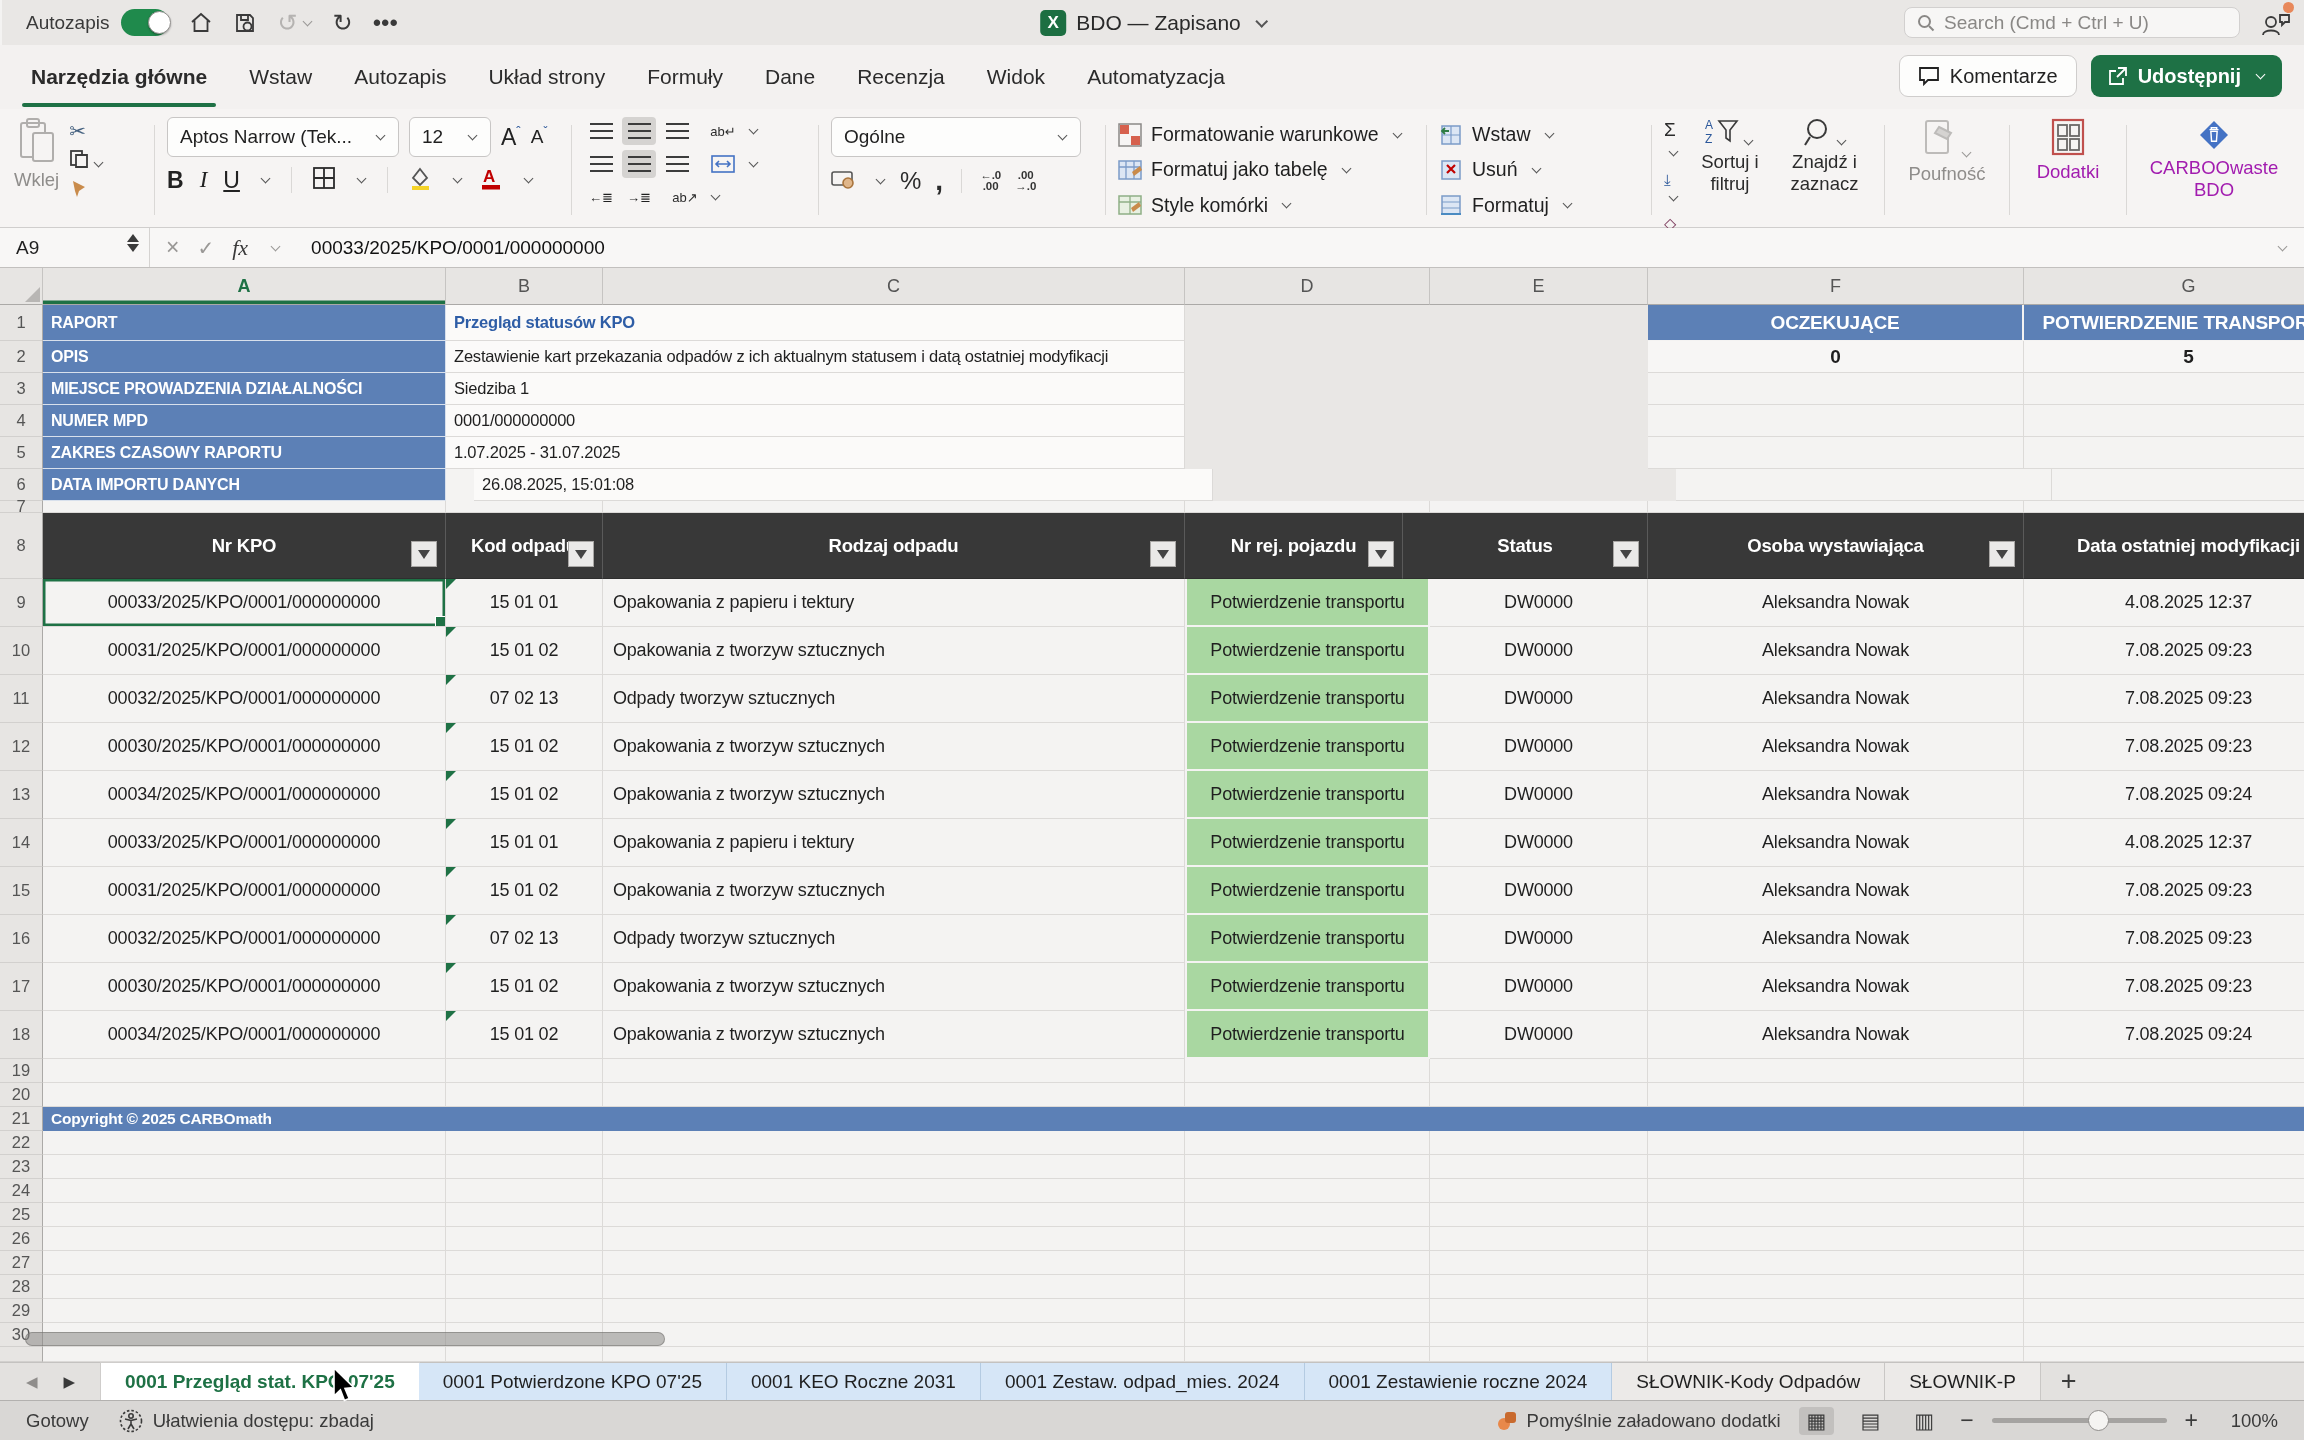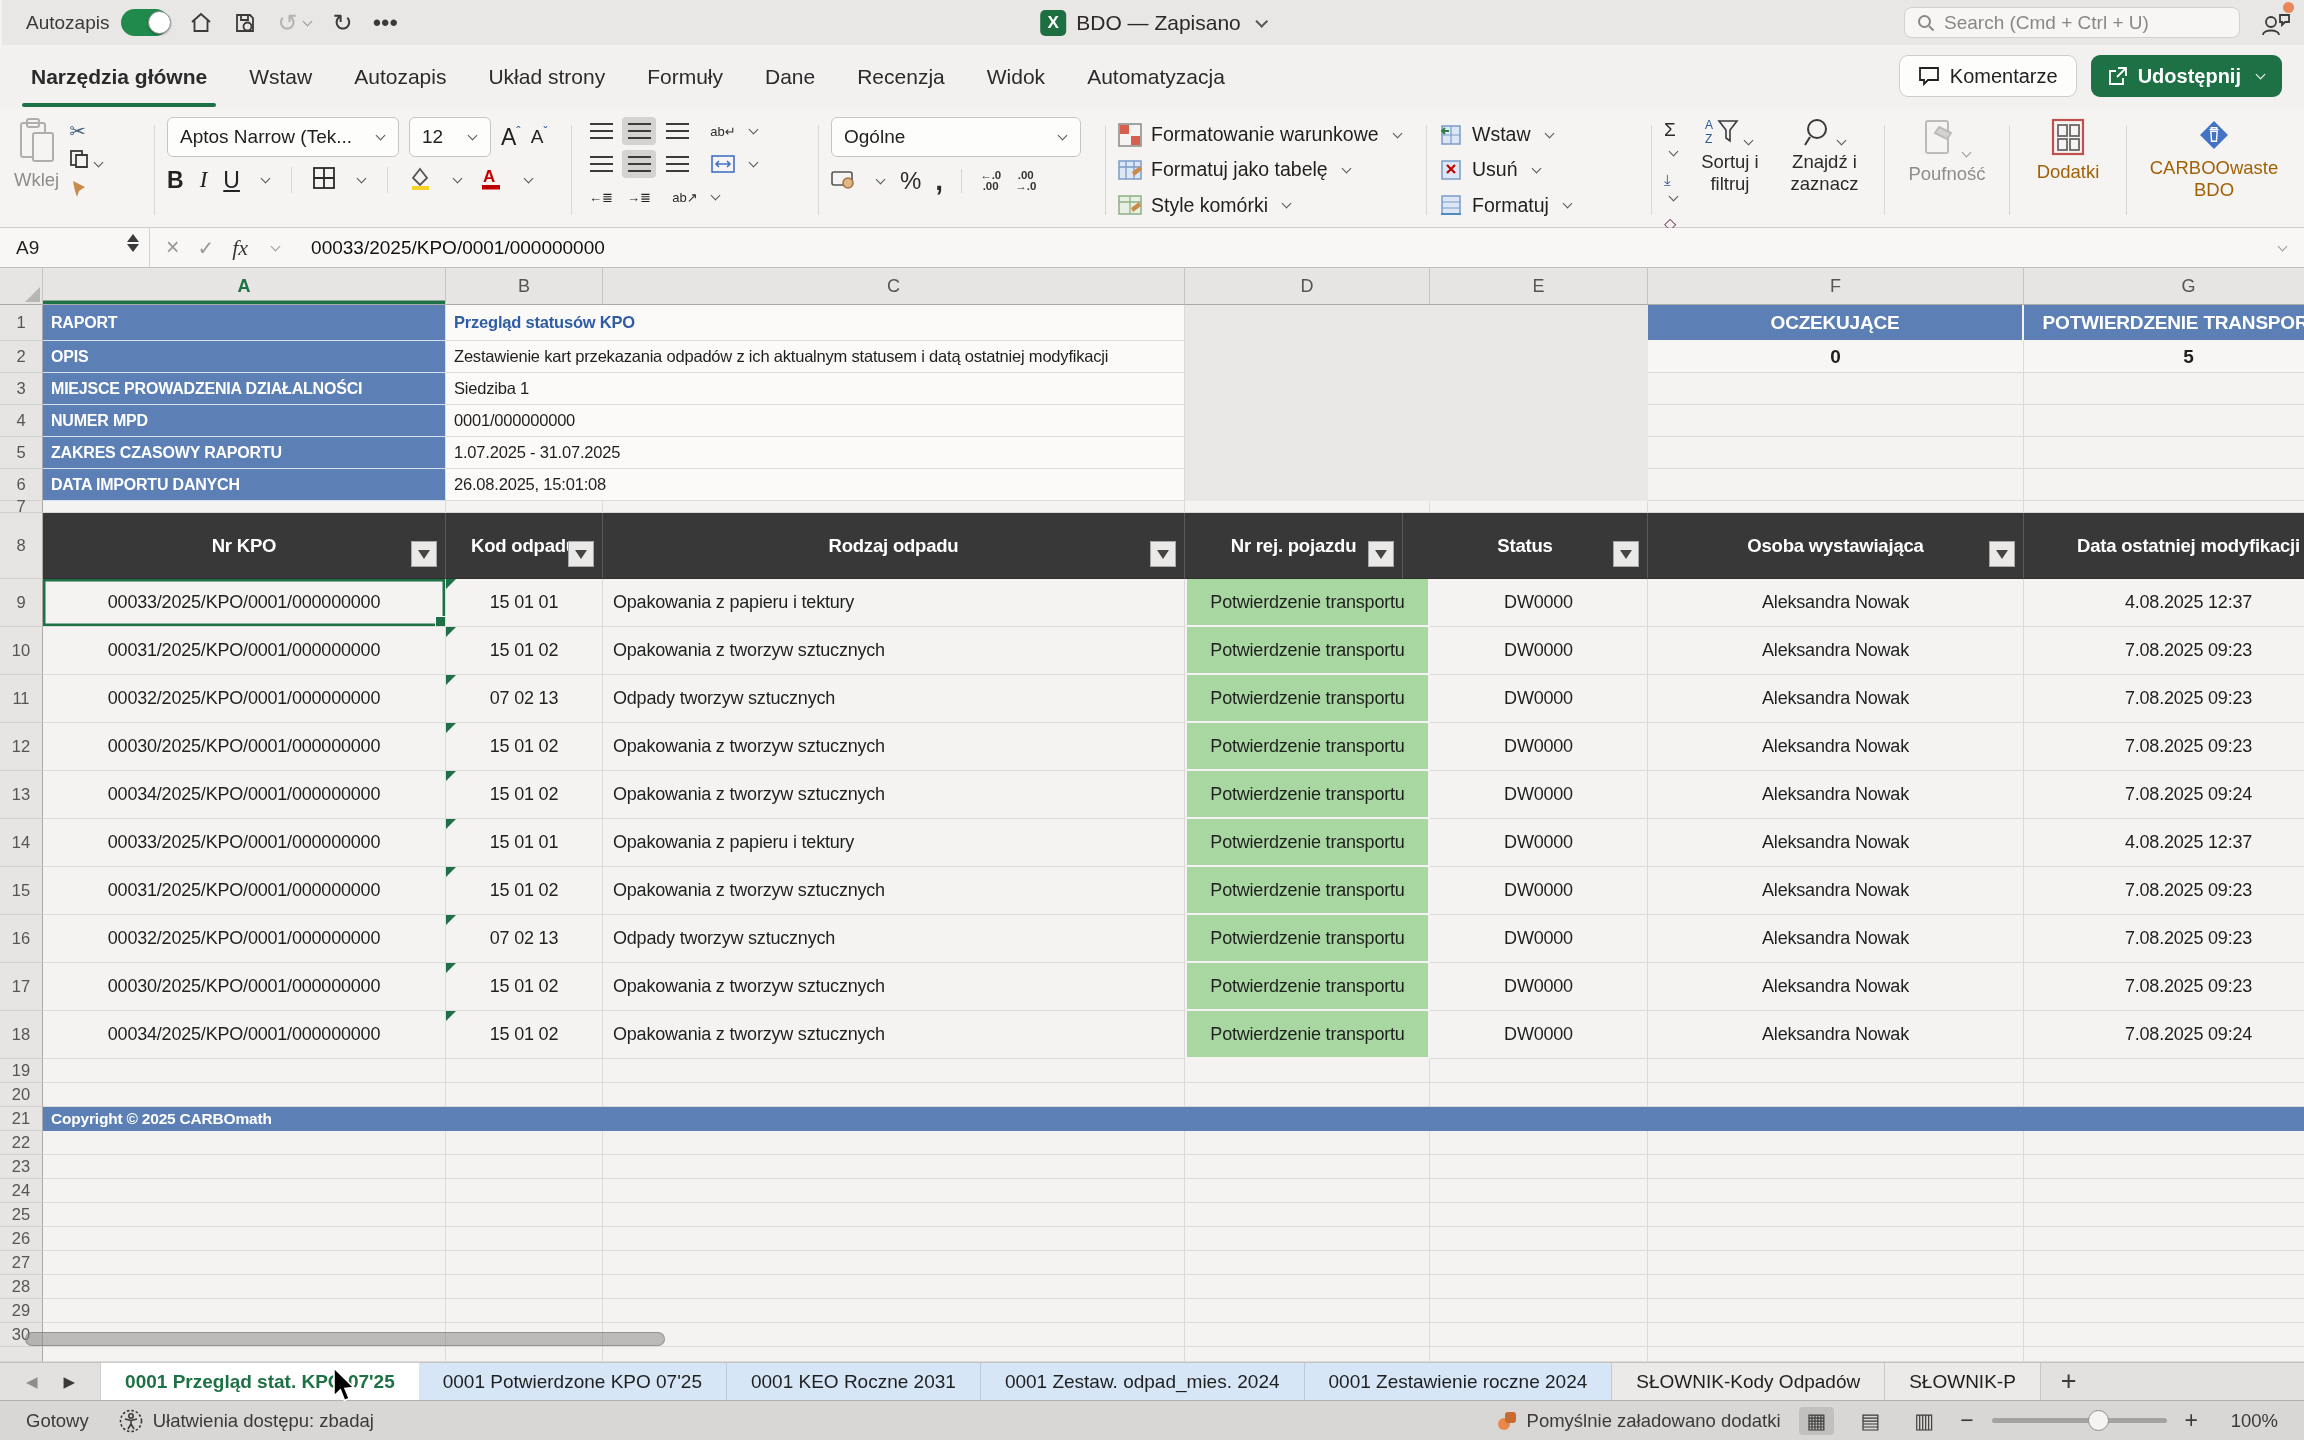--- a/index.html
+++ b/index.html
@@ -32,21 +32,21 @@
   .rtab.active { font-weight:700; }
   .rtab.active::after { content:""; position:absolute; left:12px; right:12px; bottom:2px; height:4px; background:#1E7145; border-radius:2px; }
   .tabbtns { position:absolute; right:22px; top:10px; display:flex; gap:14px; }
   .btn-comments { height:42px; background:#FDFDFC; border:1px solid #CFCDCC; border-radius:9px; display:flex; align-items:center; gap:10px; padding:0 18px; font-size:20px; color:#222; }
   .btn-share { height:42px; background:#1E7145; border-radius:9px; display:flex; align-items:center; gap:10px; padding:0 16px; font-size:20px; color:#fff; font-weight:600; }
 
   
   .ribbon { position:absolute; top:109px; left:0; width:100%; height:119px; background:#F6F4F3; border-bottom:1px solid #D0CECD; display:flex; padding:8px 14px 4px; }
   .gsep { width:1px; background:#DAD8D6; margin:8px 12px; flex:none; }
   .grp { flex:none; display:flex; flex-direction:column; }
-  .grplabel { font-size:18.5px; color:#a16207; text-align:center; }
+  .grplabel { font-size:18.5px; color:#a21caf; text-align:center; }
   .gray-t { color:#8f8d8b; }
   .rsel { height:40px; background:#FDFDFC; border:1px solid #C8C6C5; border-radius:6px; display:flex; align-items:center; padding:0 12px; font-size:19px; color:#1f1f1f; white-space:nowrap; overflow:hidden; }
   .rsel .chev { margin-left:auto; }
   .rrow { display:flex; align-items:center; gap:10px; }
   .fbig { font-size:23px; color:#222; }
   .li { width:23px; height:16px; background:repeating-linear-gradient(to bottom,#3c3c3c 0 2.2px,transparent 2.2px 6.8px); }
   .ichip { width:34px; height:28px; display:flex; align-items:center; justify-content:center; border-radius:4px; }
   .ichip.on { background:#D5D3D1; }
   .stylerow { display:flex; align-items:center; gap:9px; height:36px; font-size:19.5px; color:#1f1f1f; white-space:nowrap; }
   .decbtn { display:flex; flex-direction:column; font-size:11.5px; line-height:11px; color:#333; align-items:center; font-weight:600; }
@@ -524,21 +524,21 @@
           <div class="rownum">5</div>
           <div class="cell info-label" style="width: 403px;">ZAKRES CZASOWY RAPORTU</div>
           <div class="cell info-value" style="width: 739px;">1.07.2025 - 31.07.2025</div>
           <div class="cell info-gray" style="width: 463px;"></div>
           <div class="cell " style="width: 376px;"></div>
           <div class="cell " style="width: 330px;"></div>
         </div>
         <div class="sheet-row" style="height: 32px;">
           <div class="rownum">6</div>
           <div class="cell info-label" style="width: 403px;">DATA IMPORTU DANYCH</div>
-          <div class="cell info-value" style="width: 739px;">26.08.2025, 15:01:08</div>
+          <div class="cell info-value" style="width: 739px; margin-left: 28px;">26.08.2025, 15:01:08</div>
           <div class="cell info-gray" style="width: 463px;"></div>
           <div class="cell " style="width: 376px;"></div>
           <div class="cell " style="width: 330px;"></div>
         </div>
         <div class="sheet-row" style="height: 12px;">
           <div class="rownum">7</div>
           <div class="cell " style="width: 403px;"></div>
           <div class="cell " style="width: 157px;"></div>
           <div class="cell " style="width: 582px;"></div>
           <div class="cell " style="width: 245px;"></div>

